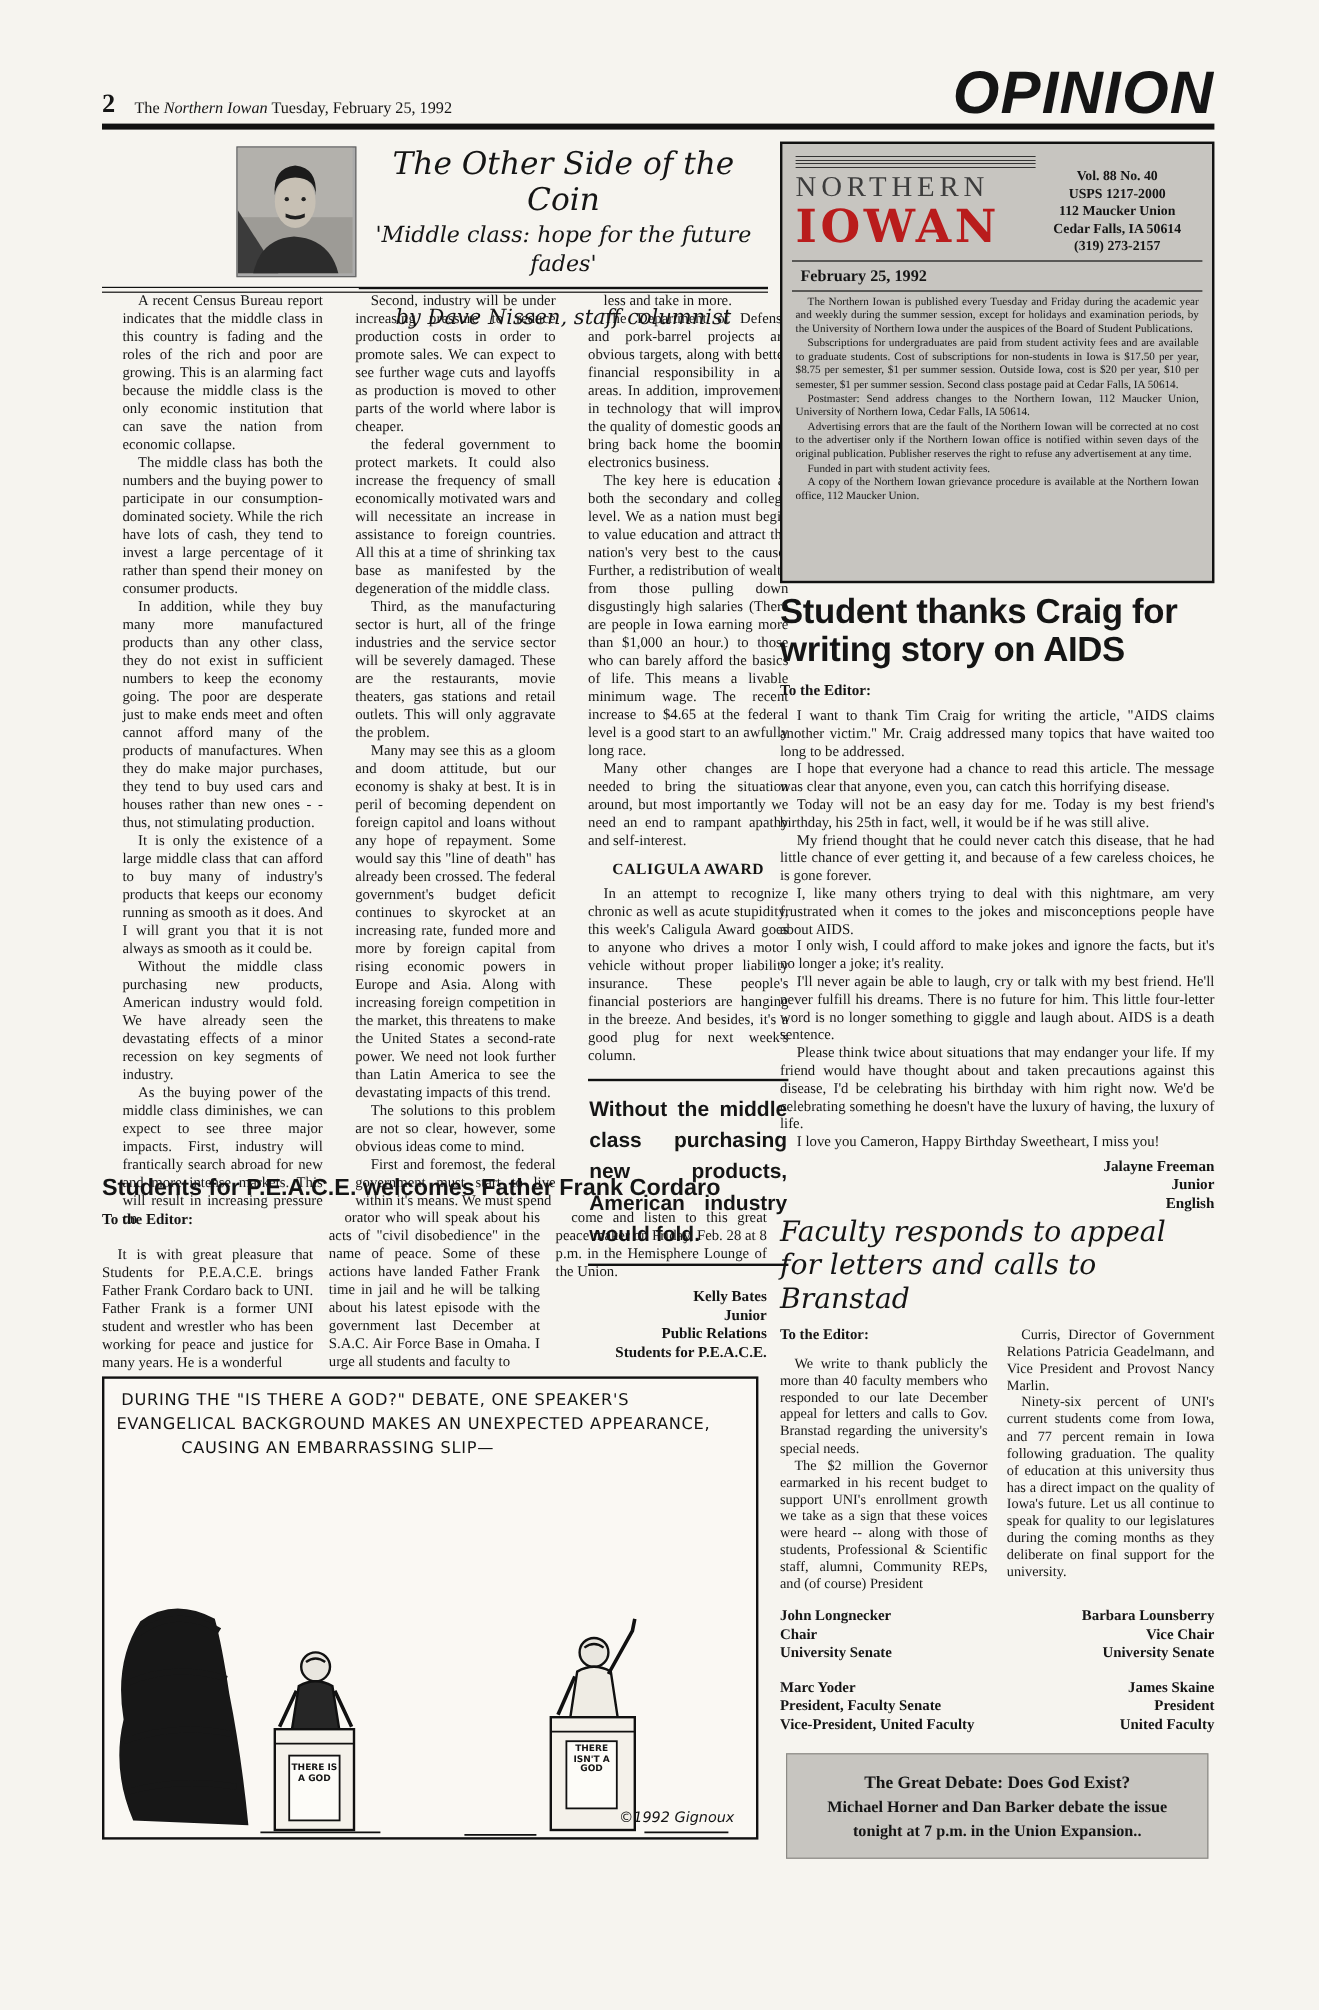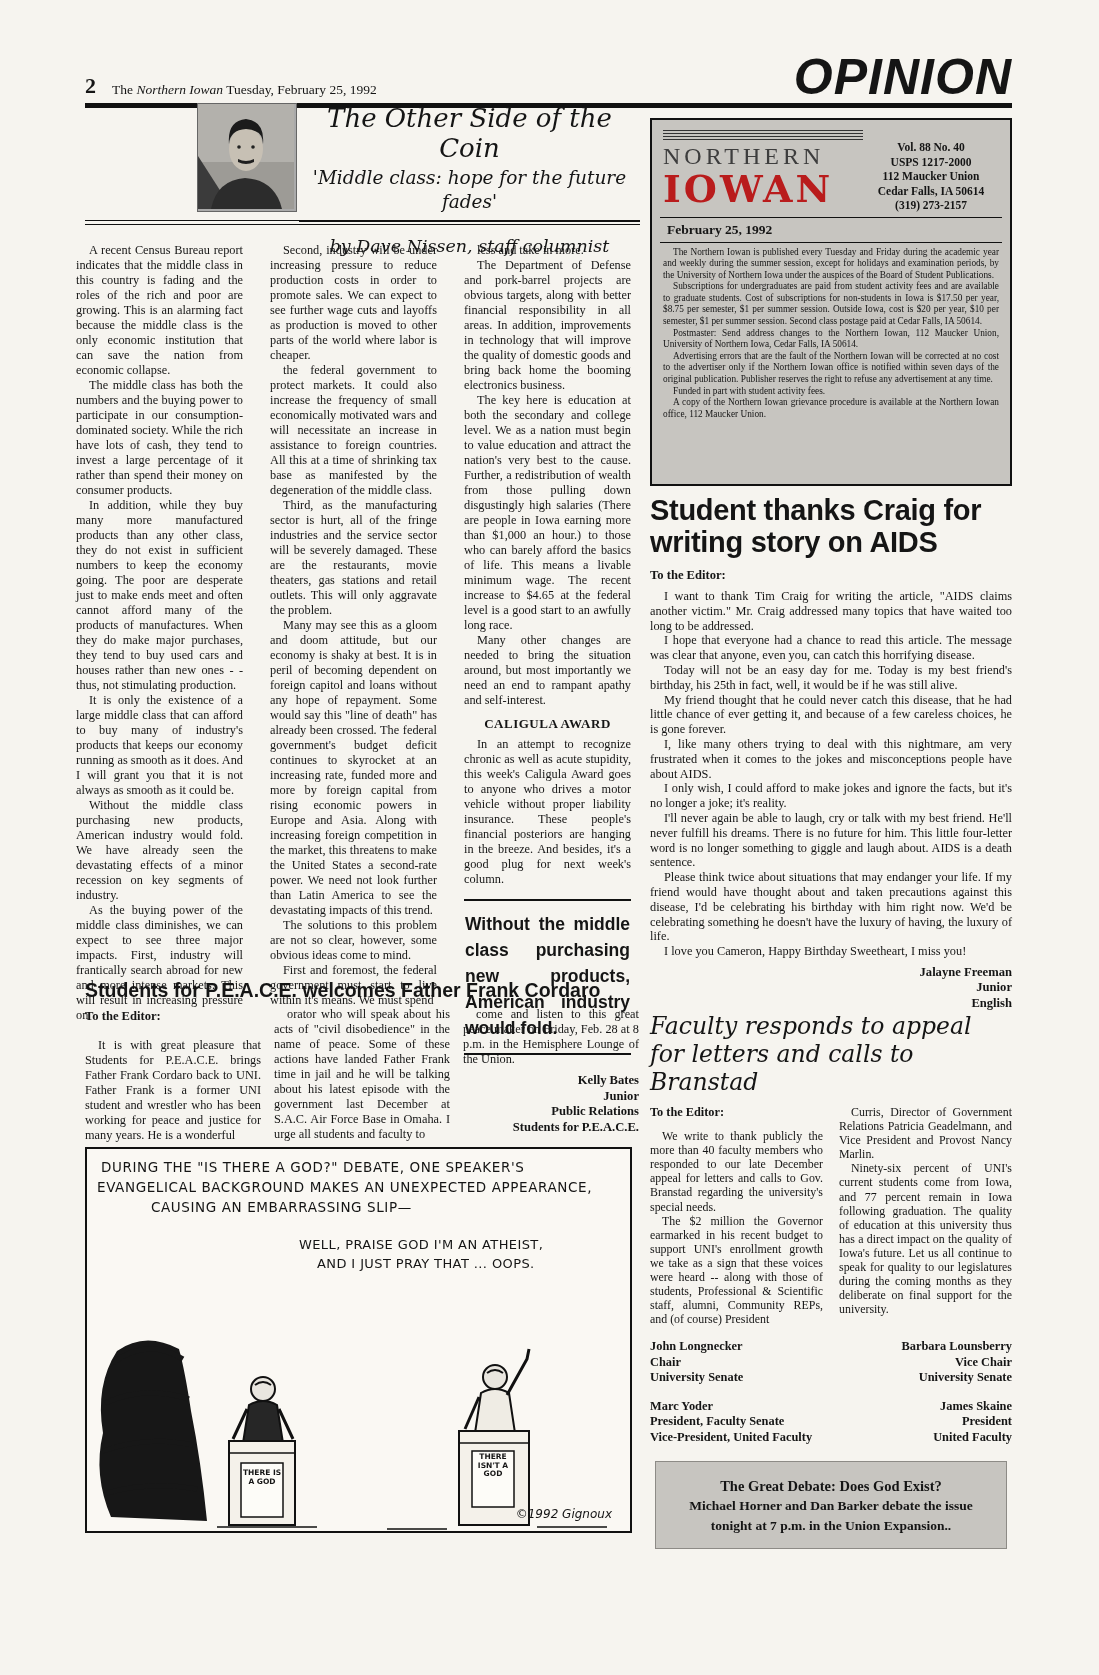--- a/index.html
+++ b/index.html
@@ -8,31 +8,31 @@
   
   .pagehead{position:absolute;left:85px;top:52px;width:927px;display:flex;align-items:flex-end;}
   .pagenum{font-size:22px;font-weight:bold;padding-bottom:3px;}
   .mastline{font-size:13.5px;margin-left:16px;padding-bottom:4px;}
   .mastline .it{font-style:italic;}
   .spacer{flex:1;}
   .section-title{font-family:"Liberation Sans",sans-serif;font-style:italic;font-weight:bold;
         font-size:50px;line-height:1;letter-spacing:1px;}
   .headrule{position:absolute;left:85px;top:103px;width:927px;height:5px;background:#111;}
   
-  .art-head{position:absolute;left:85px;top:101px;width:555px;height:124px;}
+  .art-head{position:absolute;left:85px;top:120px;width:555px;height:124px;}
   .photo{position:absolute;left:112px;top:2px;width:98px;height:107px;border:1px solid #666;background:#aaa;}
   .titles{position:absolute;left:214px;top:2px;width:341px;text-align:center;}
   .art-title{font-family:"DejaVu Serif",serif;font-style:italic;font-size:26px;line-height:30px;}
   .art-sub{font-family:"DejaVu Serif",serif;font-style:italic;font-size:18.5px;line-height:24px;margin-top:3px;}
   .byline-wrap{border-top:1.5px solid #111;margin-top:7px;padding-top:14px;}
   .byline{font-family:"DejaVu Serif",serif;font-style:italic;font-size:17.5px;}
   .art-dblrule{position:absolute;left:0;top:119px;width:555px;height:3px;
         border-top:1.5px solid #111;border-bottom:1.5px solid #111;}
   
-  .art-cols{position:absolute;left:76px;top:243px;width:555px;display:flex;gap:27px;}
+  .art-cols{position:absolute;left:102px;top:243px;width:555px;display:flex;gap:27px;}
   .col{width:176px;font-size:12.3px;line-height:15px;text-align:justify;}
   .col p{margin:0;text-indent:13px;}
   .subhead{font-weight:bold;text-align:center;text-indent:0;margin:8px 0 6px;font-size:13px;letter-spacing:.5px;}
   .pullquote{margin-top:12px;border-top:2.5px solid #111;border-bottom:2.5px solid #111;
         padding:10px 1px 12px;font-family:"Liberation Sans",sans-serif;font-weight:bold;
         font-size:17.5px;line-height:26px;text-align:justify;}
   
   .mastbox{position:absolute;left:650px;top:118px;width:362px;height:368px;box-sizing:border-box;
         background:#c7c5c0;border:2px solid #111;padding:8px 11px;}
   .mast-top{display:flex;}
@@ -239,24 +239,20 @@
       </div>
     </div>
   </div>
 
   <div class="cartoon">
     <div class="cap">
         <div>DURING THE "IS THERE A GOD?" DEBATE, ONE SPEAKER'S</div>
         <div>EVANGELICAL BACKGROUND MAKES AN UNEXPECTED APPEARANCE,</div>
         <div>CAUSING AN EMBARRASSING SLIP—</div>
       </div>
-    <div class="speech">
-        <div>WELL, PRAISE GOD I'M AN ATHEIST,</div>
-        <div>AND I JUST PRAY THAT ... OOPS.</div>
-      </div>
     <svg width="543" height="238" viewBox="0 0 543 238">
 
       <path d="M30 58 Q8 92 16 140 Q6 182 24 224 L120 228 Q114 168 104 118 Q98 78 92 56 Q58 38 30 58 Z" fill="#171717"></path>
       <path d="M26 70 Q60 44 96 66 M18 110 Q58 92 102 106 M16 158 Q60 142 106 152 M20 200 Q62 188 110 196" stroke="#171717" stroke-width="5" fill="none"></path>
 
       <circle cx="176" cy="96" r="12" fill="#e9e6df" stroke="#111" stroke-width="2"></circle>
       <path d="M168 92 Q176 86 184 92" stroke="#111" stroke-width="2" fill="none"></path>
       <path d="M162 112 Q176 104 190 112 L196 150 L156 150 Z" fill="#262626" stroke="#111" stroke-width="2"></path>
       <path d="M160 116 L146 146 M192 116 L206 146" stroke="#111" stroke-width="3" fill="none"></path>
 

